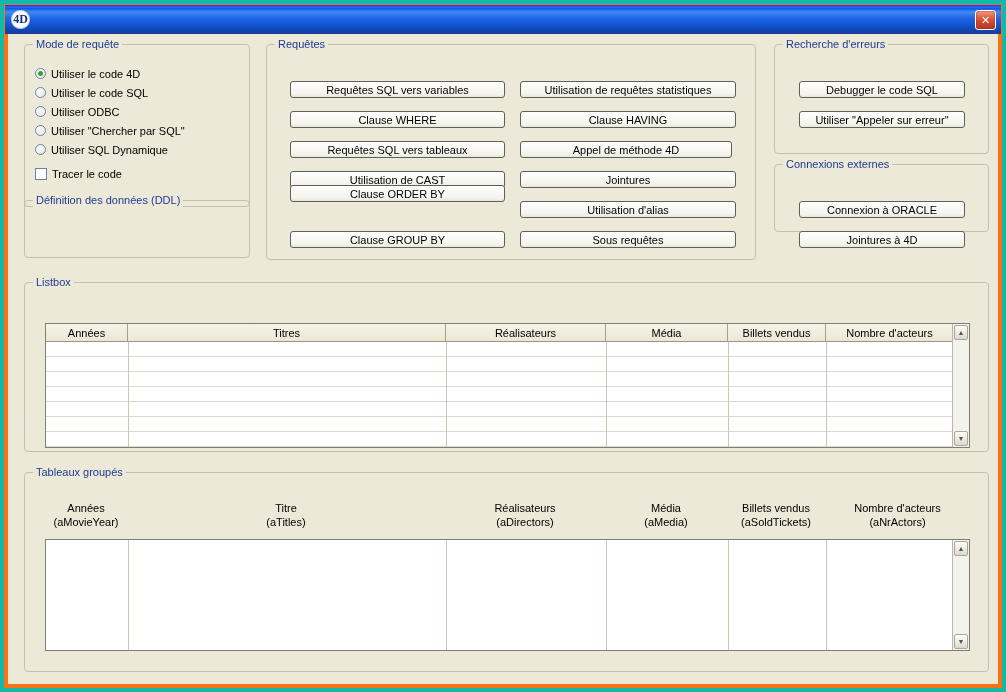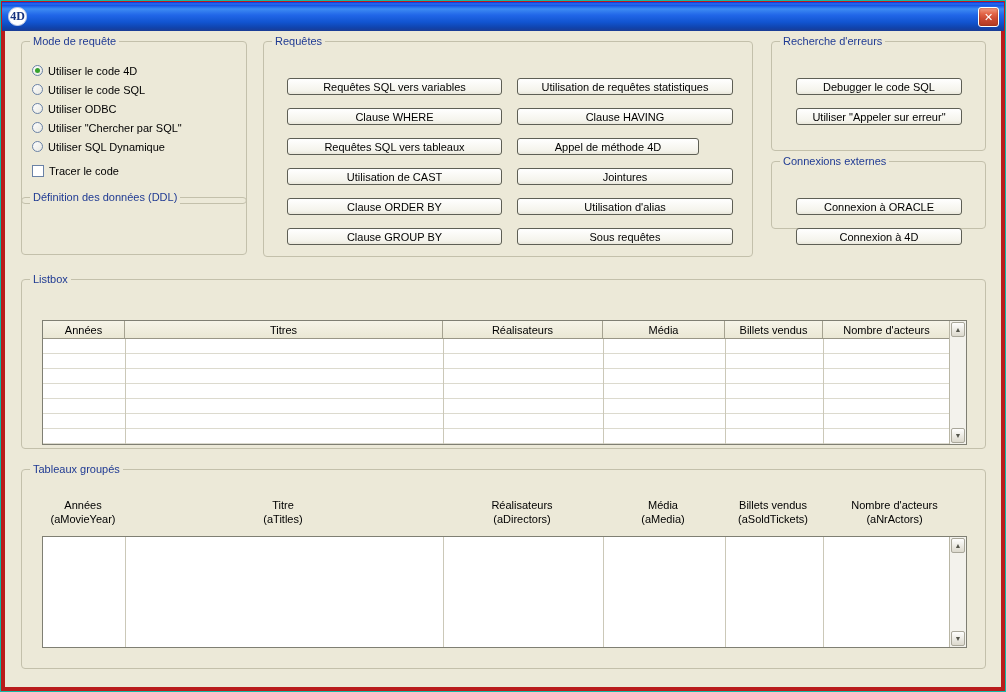--- a/index.html
+++ b/index.html
@@ -1,19 +1,19 @@
 <!DOCTYPE html>
 <html><head>
 <meta charset="utf-8">
 <style>
   * { margin:0; padding:0; box-sizing:border-box; }
   html,body { width:1006px; height:692px; }
   body { font-family:"Liberation Sans","DejaVu Sans",sans-serif; font-size:11px; color:#000; background:#ECE9D8; }
 
-  .window { position:relative; width:1006px; height:692px; background:#b91c1c; border:1px solid #14b8a6; }
+  .window { position:relative; width:1006px; height:692px; background:#f97316; border:4px solid #14b8a6; }
   .titlebar {
     position:absolute; left:1px; top:1px; right:1px; height:29px;
     background:linear-gradient(180deg,#0831D9 0%,#2A6AEF 6%,#1557E6 12%,#3D8BF2 24%,#2166E8 45%,#1154D0 70%,#1044AE 88%,#1B3C94 100%);
   }
   .app-logo {
     position:absolute; left:6px; top:5px; width:19px; height:19px; background:#FFFFFF;
     border-radius:9px; border:1px solid #B9C6E4; display:flex; align-items:center; justify-content:center;
     font-family:"Liberation Serif","DejaVu Serif",serif; font-weight:bold; font-size:12px; color:#16327E;
   }
   .win-title { position:absolute; left:32px; top:8px; color:#fff; font-weight:bold; }
@@ -107,40 +107,40 @@
     <div class="group" style="left:16px;top:166px;width:226px;height:58px">
       <span class="gtitle">Définition des données (DDL)</span>
     </div>
 
     <div class="group" style="left:258px;top:10px;width:490px;height:216px">
       <span class="gtitle">Requêtes</span>
       <div class="btn" style="left:23px;top:36px;width:215px">Requêtes SQL vers variables</div>
       <div class="btn" style="left:23px;top:66px;width:215px">Clause WHERE</div>
       <div class="btn" style="left:23px;top:96px;width:215px">Requêtes SQL vers tableaux</div>
       <div class="btn" style="left:23px;top:126px;width:215px">Utilisation de CAST</div>
-      <div class="btn" style="left:23px;top:156px;width:215px">Clause ORDER BY</div>
+      <div class="btn" style="left:23px;top:140px;width:215px">Clause ORDER BY</div>
       <div class="btn" style="left:23px;top:186px;width:215px">Clause GROUP BY</div>
       <div class="btn" style="left:253px;top:36px;width:216px">Utilisation de requêtes statistiques</div>
       <div class="btn" style="left:253px;top:66px;width:216px">Clause HAVING</div>
-      <div class="btn" style="left:253px;top:96px;width:182px">Appel de méthode 4D</div>
+      <div class="btn" style="left:253px;top:96px;width:212px">Appel de méthode 4D</div>
       <div class="btn" style="left:253px;top:126px;width:216px">Jointures</div>
       <div class="btn" style="left:253px;top:156px;width:216px">Utilisation d'alias</div>
       <div class="btn" style="left:253px;top:186px;width:216px">Sous requêtes</div>
     </div>
 
     <div class="group" style="left:766px;top:10px;width:215px;height:110px">
       <span class="gtitle">Recherche d'erreurs</span>
       <div class="btn" style="left:24px;top:36px;width:166px">Debugger le code SQL</div>
       <div class="btn" style="left:24px;top:66px;width:166px">Utiliser "Appeler sur erreur"</div>
     </div>
 
     <div class="group" style="left:766px;top:130px;width:215px;height:68px">
       <span class="gtitle">Connexions externes</span>
       <div class="btn" style="left:24px;top:36px;width:166px">Connexion à ORACLE</div>
-      <div class="btn" style="left:24px;top:66px;width:166px">Connexion à 4D</div>
+      <div class="btn" style="left:24px;top:66px;width:166px">Jointures à 4D</div>
     </div>
 
     <div class="group" style="left:16px;top:248px;width:965px;height:170px">
       <span class="gtitle">Listbox</span>
       <div class="lb" style="left:20px;top:40px;width:925px;height:125px">
         <div class="lb-head">
           <div class="lb-hcell" style="width:82px">Années</div>
           <div class="lb-hcell" style="width:318px">Titres</div>
           <div class="lb-hcell" style="width:160px">Réalisateurs</div>
           <div class="lb-hcell" style="width:122px">Média</div>

